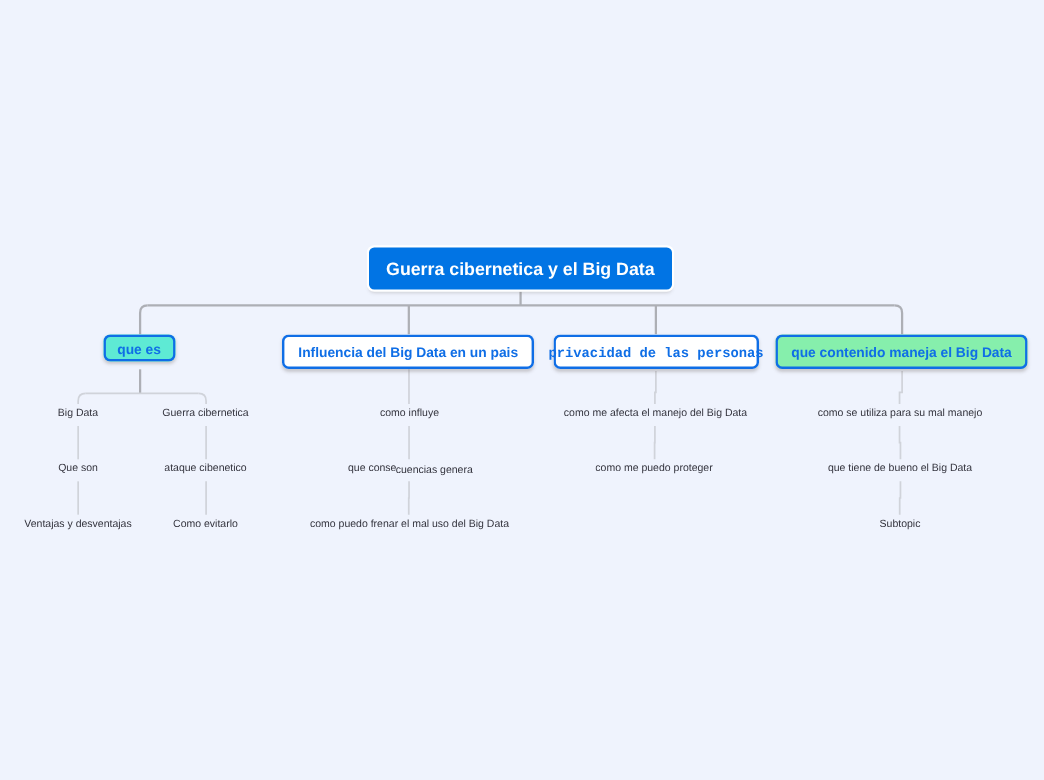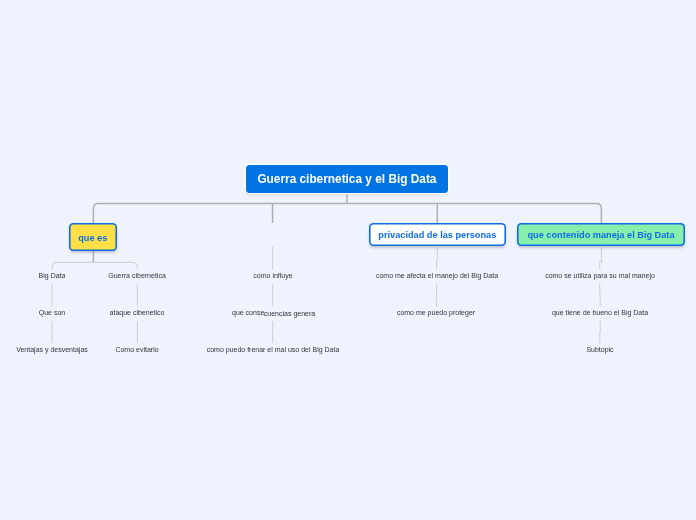--- a/index.html
+++ b/index.html
@@ -53,22 +53,23 @@
       <path d="M137.4 320.9 L137.4 343.1" fill="none" stroke="#d0d3da" stroke-width="1.15" stroke-linecap="butt"></path>
       <path d="M272.7 284 L272.7 306.2" fill="none" stroke="#d0d3da" stroke-width="1.15" stroke-linecap="butt"></path>
       <path d="M272.7 320.9 L272.7 332 L272.5 332 L272.5 343.1" fill="none" stroke="#d0d3da" stroke-width="1.15" stroke-linecap="butt"></path>
       <path d="M436.6 284 L436.6 295.1 L436.4 295.1 L436.4 306.2" fill="none" stroke="#d0d3da" stroke-width="1.15" stroke-linecap="butt"></path>
       <path d="M599.7 284 L599.7 295.1 L600.3 295.1 L600.3 306.2" fill="none" stroke="#d0d3da" stroke-width="1.15" stroke-linecap="butt"></path>
       <path d="M600.3 320.9 L600.3 332 L599.8 332 L599.8 343.1" fill="none" stroke="#d0d3da" stroke-width="1.15" stroke-linecap="butt"></path>
     </svg>
 
   <div class="node root-node" style="left: 246px; top: 165px; width: 201.8px; height: 27.7px; padding-top: 0.6px; background: rgb(1, 116, 228); color: rgb(255, 255, 255);">Guerra cibernetica y el Big Data</div>
 
-  <div class="node branch-node" style="left: 69.1px; top: 222.9px; width: 47.5px; height: 28px; background: #fde047; border-color: rgb(15, 110, 230); color: rgb(15, 110, 230);">que es</div>
-  <div class="node branch-node" style="left: 368.9px; top: 222.9px; width: 136.7px; height: 23.3px; background: rgb(255, 255, 255); border-color: rgb(15, 110, 230); color: rgb(15, 110, 230);">privacidad de las personas</div>
+  <div class="node branch-node" style="left: 69.1px; top: 222.9px; width: 47.5px; height: 18px; background: #5eead4; border-color: rgb(15, 110, 230); color: rgb(15, 110, 230);">que es</div>
+  <div class="node branch-node" style="left: 188.4px; top: 222.9px; width: 168.3px; height: 23.3px; background: rgb(255, 255, 255); border-color: rgb(15, 110, 230); color: rgb(15, 110, 230);">Influencia del Big Data en un pais</div>
+  <div class="node branch-node" style="left: 368.9px; top: 222.9px; width: 136.7px; height: 23.3px; background: rgb(255, 255, 255); border-color: rgb(15, 110, 230); color: rgb(15, 110, 230); font-family: Liberation Mono, monospace;">privacidad de las personas</div>
   <div class="node branch-node" style="left: 517px; top: 222.9px; width: 168px; height: 23.3px; background: #86efac; border-color: rgb(15, 110, 230); color: rgb(15, 110, 230);">que contenido maneja el Big Data</div>
 
   <div class="leaf" style="left: 52.1px; top: 272.4px; color: rgb(51, 51, 61);">Big Data</div>
   <div class="leaf" style="left: 52.1px; top: 309.3px; color: rgb(51, 51, 61);">Que son</div>
   <div class="leaf" style="left: 52.1px; top: 346.2px; color: rgb(51, 51, 61);">Ventajas y desventajas</div>
 
   <div class="leaf" style="left: 137.4px; top: 272.4px; color: rgb(51, 51, 61);">Guerra cibernetica</div>
   <div class="leaf" style="left: 137.4px; top: 309.3px; color: rgb(51, 51, 61);">ataque cibenetico</div>
   <div class="leaf" style="left: 137.4px; top: 346.2px; color: rgb(51, 51, 61);">Como evitarlo</div>
 

